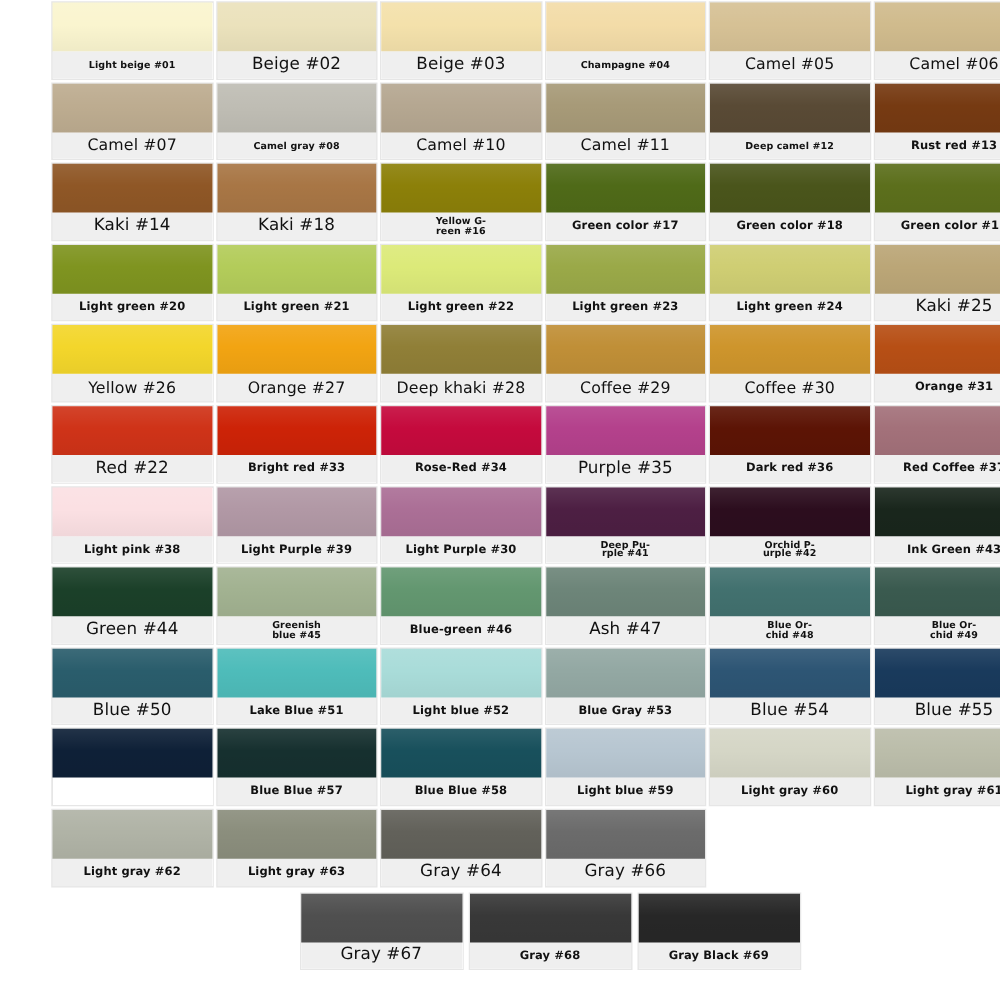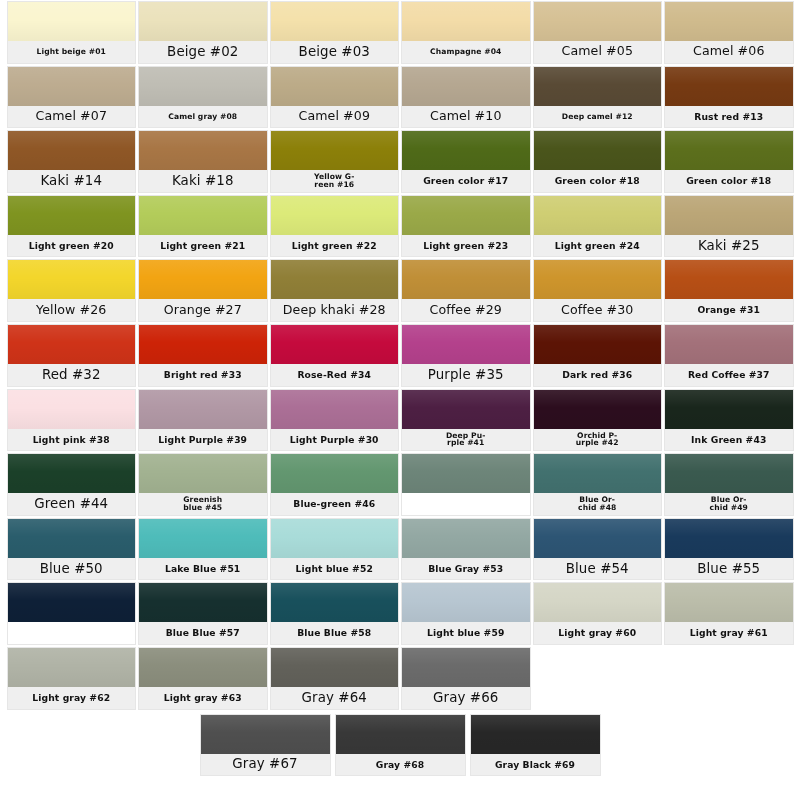--- a/index.html
+++ b/index.html
@@ -12,20 +12,21 @@
     height: 800px;
     font-family: "DejaVu Sans", "Liberation Sans", sans-serif;
     overflow: hidden;
   }
   #palette-sheet {
     width: 800px;
     height: 800px;
     position: relative;
     background: #ffffff;
     box-sizing: border-box;
+    padding-left: 40px;
   }
   .swatch-grid {
     display: grid;
     grid-template-columns: repeat(6, 131.5px);
     grid-auto-rows: 64.6px;
     gap: 0px;
     width: 789px;
     margin: 0 auto;
     padding-top: 0px;
   }
@@ -140,32 +141,32 @@
         </div>
       </div>
       <div class="swatch-cell">
         <div class="swatch-inner">
           <div class="swatch-color" style="background: rgb(191, 189, 180);"></div>
           <div class="swatch-label lab-xs">Camel gray #08</div>
         </div>
       </div>
       <div class="swatch-cell">
         <div class="swatch-inner">
-          <div class="swatch-color" style="background: rgb(188, 171, 136);"></div>
-          <div class="swatch-label lab-md">Camel #09</div>
-        </div>
-      </div>
-      <div class="swatch-cell">
-        <div class="swatch-inner">
           <div class="swatch-color" style="background: rgb(181, 167, 145);"></div>
           <div class="swatch-label lab-md">Camel #10</div>
         </div>
       </div>
       <div class="swatch-cell">
         <div class="swatch-inner">
+          <div class="swatch-color" style="background: rgb(167, 154, 120);"></div>
+          <div class="swatch-label lab-md">Camel #11</div>
+        </div>
+      </div>
+      <div class="swatch-cell">
+        <div class="swatch-inner">
           <div class="swatch-color" style="background: rgb(89, 74, 53);"></div>
           <div class="swatch-label lab-xs">Deep camel #12</div>
         </div>
       </div>
       <div class="swatch-cell">
         <div class="swatch-inner">
           <div class="swatch-color" style="background: rgb(118, 58, 18);"></div>
           <div class="swatch-label lab-sm">Rust red #13</div>
         </div>
       </div>
@@ -273,21 +274,21 @@
       </div>
       <div class="swatch-cell">
         <div class="swatch-inner">
           <div class="swatch-color" style="background: rgb(183, 79, 21);"></div>
           <div class="swatch-label lab-sm">Orange #31</div>
         </div>
       </div>
       <div class="swatch-cell">
         <div class="swatch-inner">
           <div class="swatch-color" style="background: rgb(207, 51, 24);"></div>
-          <div class="swatch-label lab-lg">Red #32</div>
+          <div class="swatch-label lab-lg">Red #22</div>
         </div>
       </div>
       <div class="swatch-cell">
         <div class="swatch-inner">
           <div class="swatch-color" style="background: rgb(205, 35, 7);"></div>
           <div class="swatch-label lab-sm">Bright red #33</div>
         </div>
       </div>
       <div class="swatch-cell">
         <div class="swatch-inner">
@@ -363,20 +364,21 @@
       </div>
       <div class="swatch-cell">
         <div class="swatch-inner">
           <div class="swatch-color" style="background: rgb(99, 151, 112);"></div>
           <div class="swatch-label lab-sm">Blue-green #46</div>
         </div>
       </div>
       <div class="swatch-cell">
         <div class="swatch-inner">
           <div class="swatch-color" style="background: rgb(109, 133, 121);"></div>
+          <div class="swatch-label lab-lg">Ash #47</div>
         </div>
       </div>
       <div class="swatch-cell">
         <div class="swatch-inner">
           <div class="swatch-color" style="background: rgb(66, 113, 111);"></div>
           <div class="swatch-label lab-xs">Blue Or-<br>chid #48</div>
         </div>
       </div>
       <div class="swatch-cell">
         <div class="swatch-inner">

